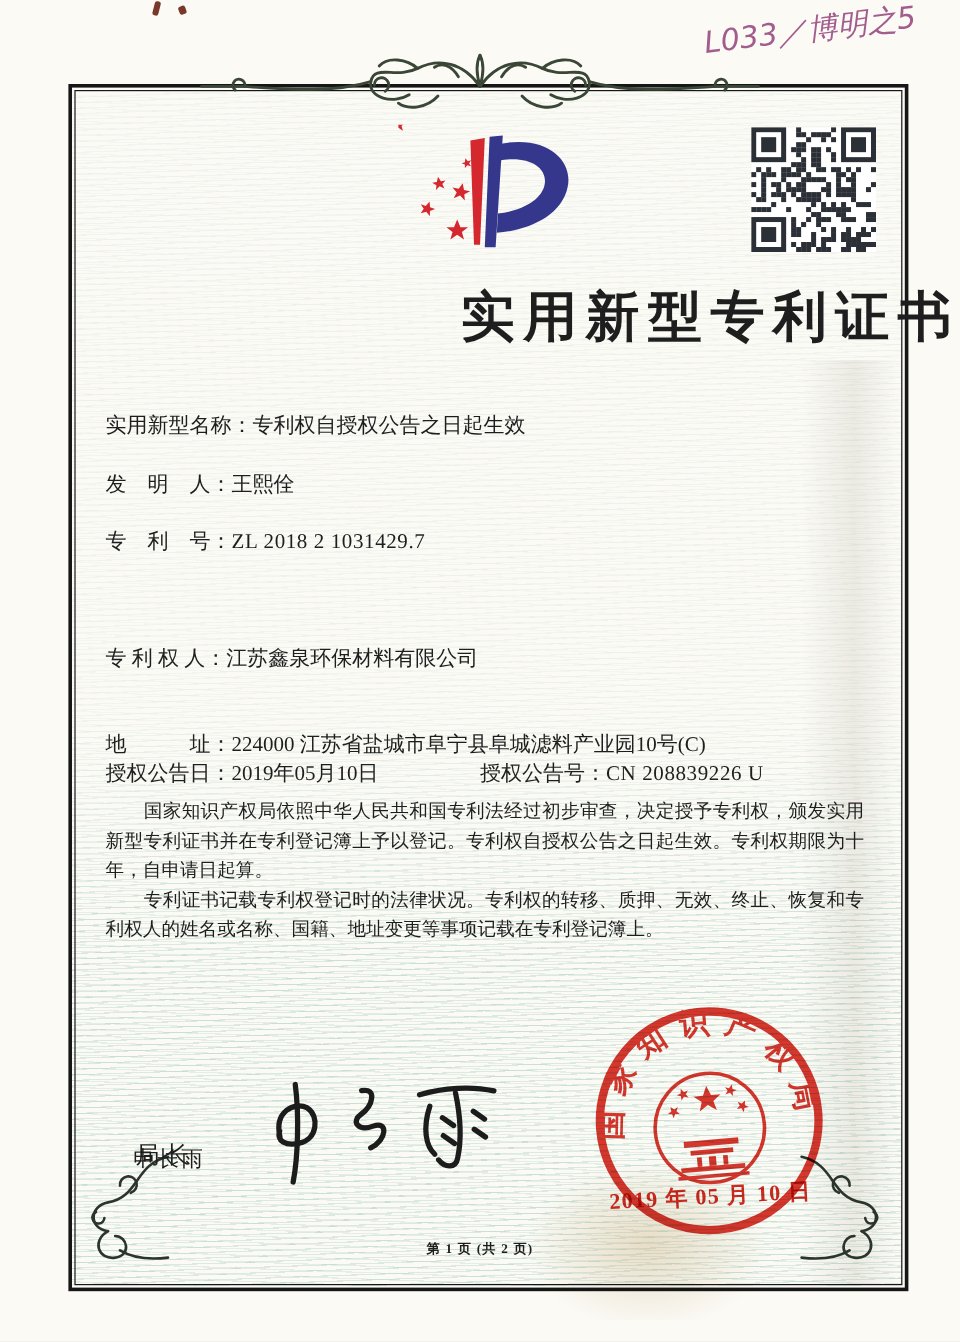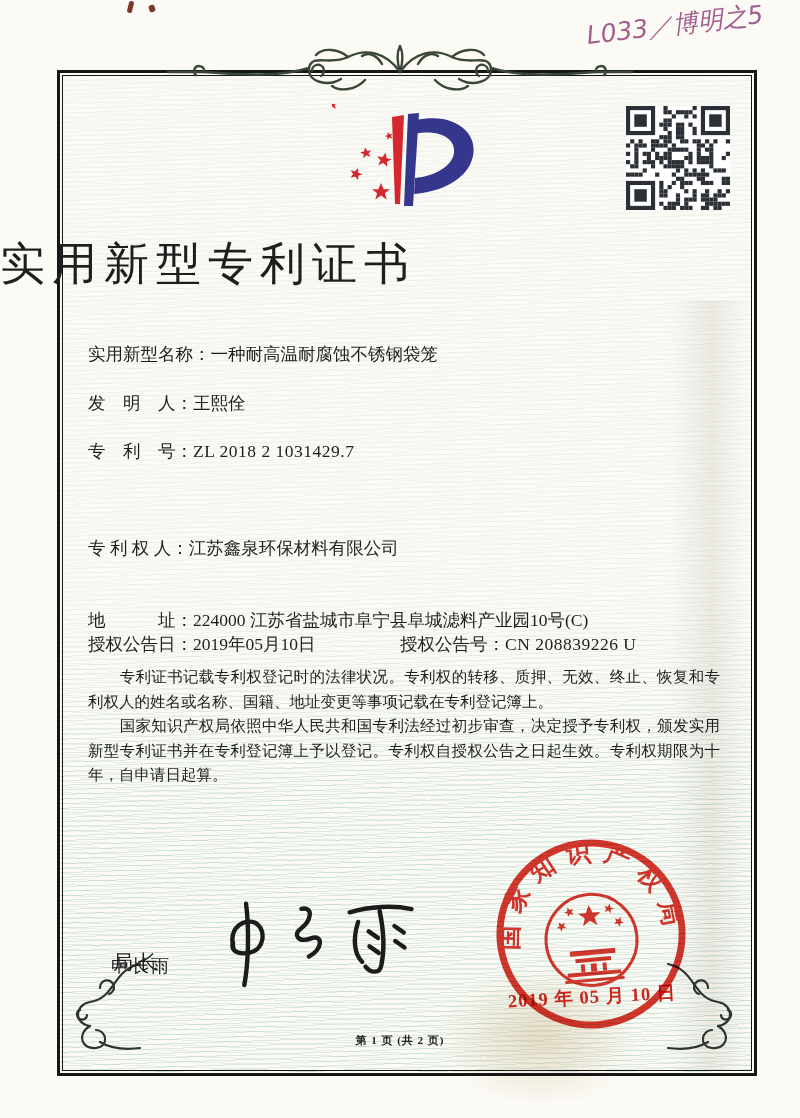--- a/index.html
+++ b/index.html
@@ -34,22 +34,22 @@
   .m2{left:149px;top:5px;width:6px;height:7px;transform:rotate(-20deg);}
   
   .handwriting{
     position:absolute;left:586px;top:6px;width:216px;color:#94427c;
     font-size:25px;font-style:italic;transform:rotate(-7deg);
     font-family:"DejaVu Sans","Liberation Sans",sans-serif;white-space:nowrap;opacity:.85;
   }
   .cert-no{position:absolute;left:86px;top:110px;font-size:17px;letter-spacing:2.5px;}
   .logo{position:absolute;left:332px;top:104px;width:184px;height:130px;}
   .qr{position:absolute;left:626px;top:106px;width:104px;height:104px;}
-  .title{position:absolute;left:0;right:0;top:234px;text-align:left;
-    font-size:45px;font-weight:400;letter-spacing:7px;}
+  .title{position:absolute;left:0;right:0;top:234px;text-align:right;
+    font-size:45px;font-weight:700;letter-spacing:7px;}
   .row{position:absolute;left:88px;font-size:17.5px;white-space:nowrap;}
   .r0{top:342px}.r1{top:391px}.r2{top:439px}.r3{top:488px}.r4{top:536px}.r5{top:608px}.r6{top:632px}
   .grant-no{position:absolute;left:312px;top:0;}
   .row .num{letter-spacing:.5px;}
   .paras{position:absolute;left:88px;width:632px;top:665px;
     font-size:15.5px;line-height:24.6px;text-align:justify;}
   .paras p{margin:0;text-indent:2.05em;}
   .sig-title{position:absolute;left:113px;top:949px;font-size:20px;letter-spacing:5px;}
   .sig-name{position:absolute;left:111px;top:954px;font-size:18px;letter-spacing:2px;}
   .signature{position:absolute;left:203px;top:891px;width:232px;height:96px;transform:rotate(-3deg);}
@@ -342,33 +342,33 @@
             <rect x="76" y="96" width="4" height="4"></rect>
             <rect x="84" y="96" width="4" height="4"></rect>
             <rect x="88" y="96" width="4" height="4"></rect>
           </g>
       </g>
     </svg>
   </div>
 
   <div class="title">实用新型专利证书</div>
 
-  <div class="row r0"><span>实用新型名称：</span><span>一种耐高温耐腐蚀不锈钢袋笼</span></div>
+  <div class="row r0"><span>实用新型名称：</span><span>专利权自授权公告之日起生效</span></div>
   <div class="row r1"><span>发　明　人：</span><span>王熙佺</span></div>
   <div class="row r2"><span>专　利　号：</span><span class="num">ZL 2018 2 1031429.7</span></div>
   <div class="row r4"><span>专 利 权 人：</span><span>江苏鑫泉环保材料有限公司</span></div>
   <div class="row r5"><span>地　　　址：</span><span>224000 江苏省盐城市阜宁县阜城滤料产业园10号(C)</span></div>
   <div class="row r6">
     <span><span>授权公告日：</span><span>2019年05月10日</span></span>
     <span class="grant-no"><span>授权公告号：</span><span class="num">CN 208839226 U</span></span>
   </div>
 
   <div class="paras">
+    <p>国家知识产权局依照中华人民共和国专利法经过初步审查，决定授予专利权，颁发实用新型专利证书并在专利登记簿上予以登记。专利权自授权公告之日起生效。专利权期限为十年，自申请日起算。</p>
     <p>专利证书记载专利权登记时的法律状况。专利权的转移、质押、无效、终止、恢复和专利权人的姓名或名称、国籍、地址变更等事项记载在专利登记簿上。</p>
-    <p>国家知识产权局依照中华人民共和国专利法经过初步审查，决定授予专利权，颁发实用新型专利证书并在专利登记簿上予以登记。专利权自授权公告之日起生效。专利权期限为十年，自申请日起算。</p>
   </div>
 
   <div class="sig-title">局长</div>
   <div class="sig-name">申长雨</div>
 
   <svg class="signature" viewBox="0 0 232 96">
     <g stroke="#1c1c1c" stroke-width="4.4" fill="none" stroke-linecap="round" stroke-linejoin="round">
       <path d="M30,52 C26,30 44,23 54,29 C64,36 61,56 46,58 C34,60 27,55 30,47"></path>
       <path d="M45,9 C47,35 44,70 39,90"></path>
       <path d="M100,17 C113,15 109,30 98,37 C90,42 95,51 108,47 C121,43 119,59 105,65"></path>

